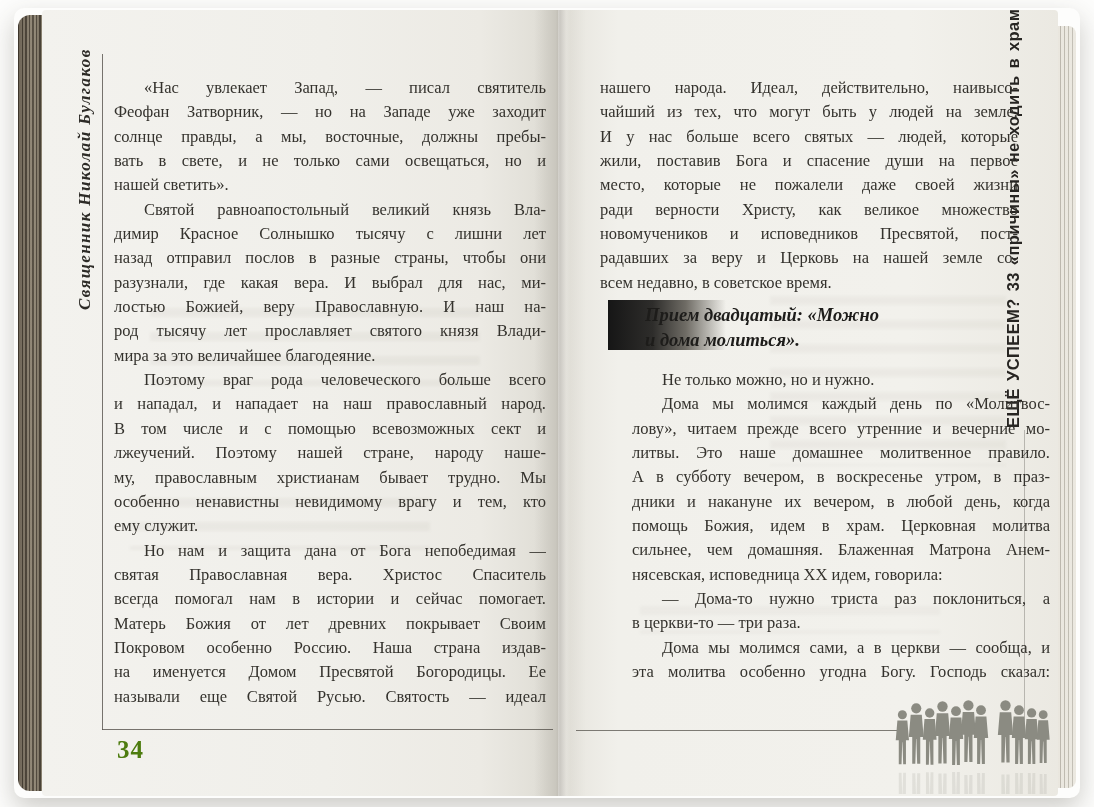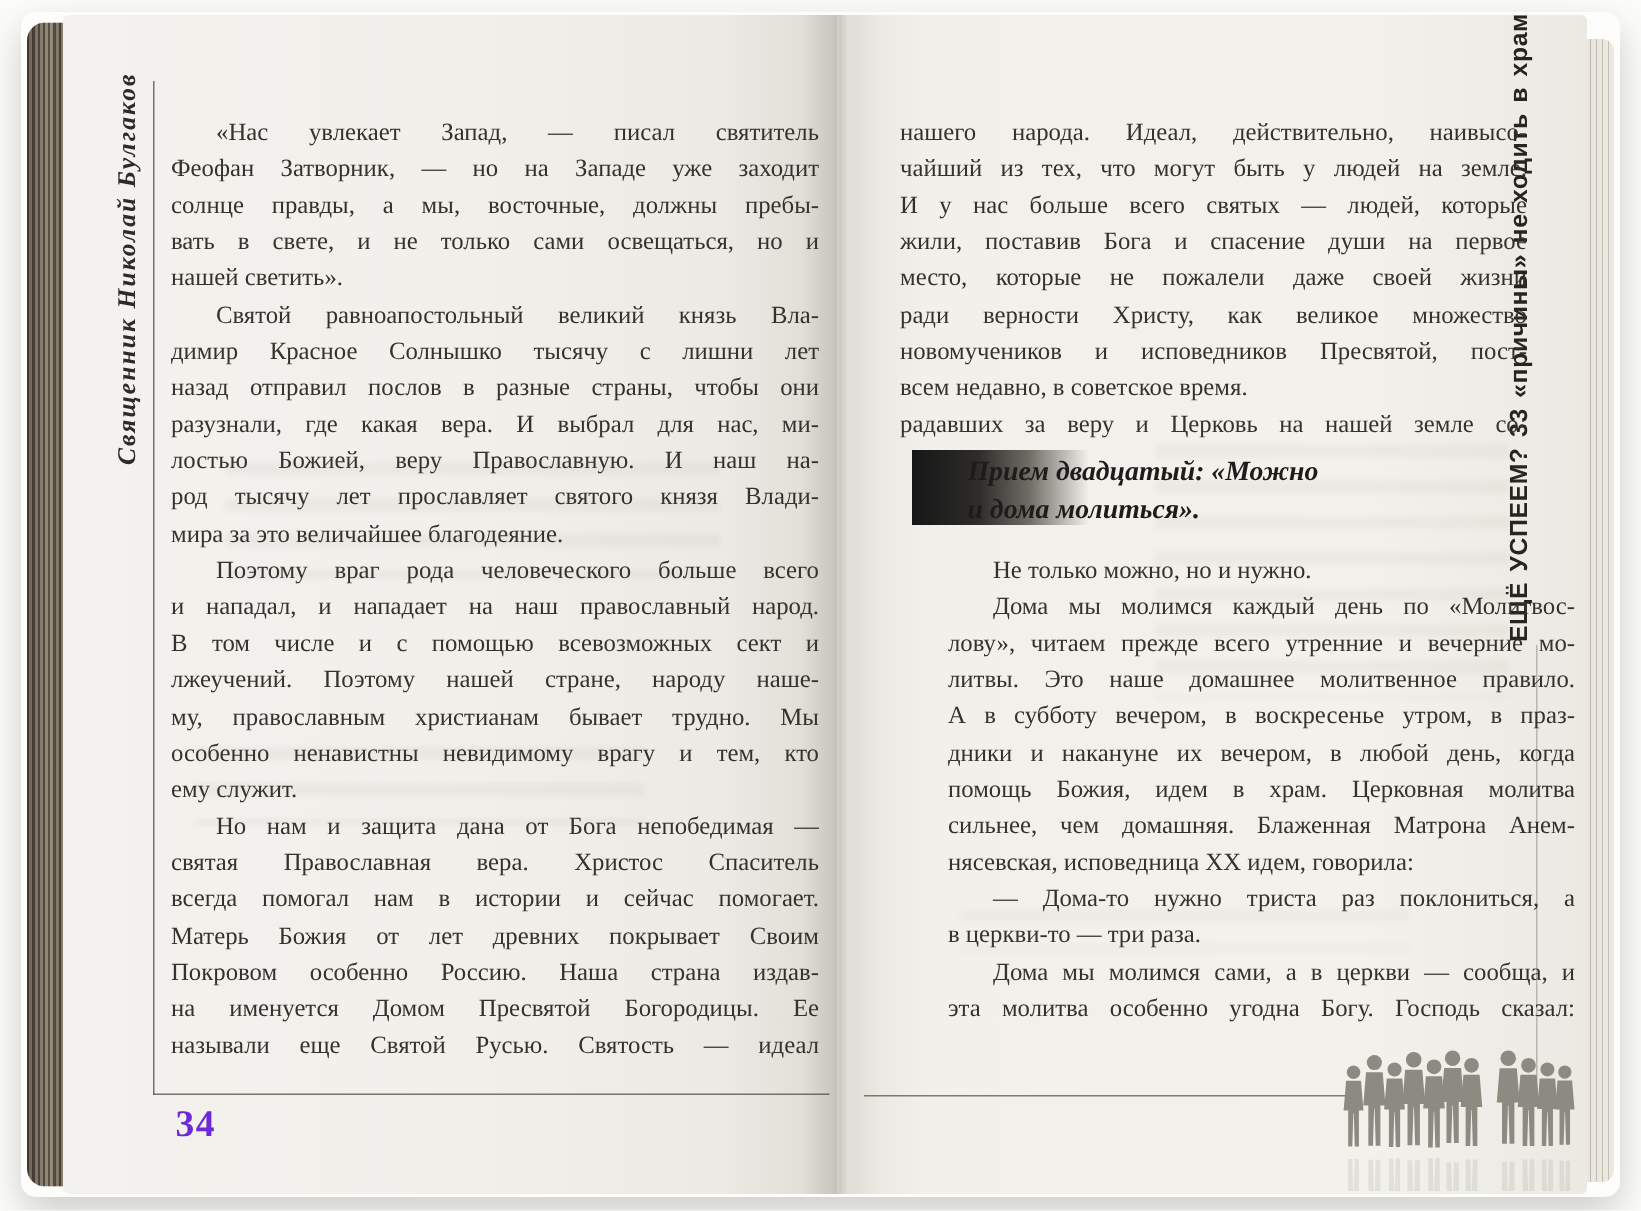--- a/index.html
+++ b/index.html
@@ -53,21 +53,21 @@
   .para .line:first-child{text-indent:30px;}
   .para.noindent .line:first-child{text-indent:0;}
   
   .heading-wrap{position:absolute;left:608px;top:298px;width:454px;height:58px;z-index:2;}
   .heading-accent{position:absolute;left:0;top:2px;width:118px;height:50px;
                   background:linear-gradient(90deg,#161616 0%,#2e2d2b 38%,#6f6c65 66%,rgba(240,239,234,0) 100%);}
   .section-heading{position:absolute;left:37px;top:5px;width:370px;color:#1d1c1a;
                    font:italic bold 18.5px/24.5px "Liberation Serif","DejaVu Serif",serif;}
   .section-heading .line{text-align:left;text-align-last:left;text-indent:0;height:24.5px;overflow:hidden;}
   
-  .page-number{position:absolute;left:117px;top:736px;z-index:2;color:#6d28d9;
+  .page-number{position:absolute;left:117px;top:736px;z-index:2;color:#4d7c0f;
                font:bold 25px/28px "Liberation Serif","DejaVu Serif",serif;letter-spacing:1px;}
   
   .silhouettes{position:absolute;left:893px;top:684px;z-index:2;}
   
   .bleed{position:absolute;z-index:1;opacity:.35;filter:blur(1.6px);pointer-events:none;
          background:repeating-linear-gradient(180deg, rgba(118,112,100,.18) 0 9px, rgba(0,0,0,0) 9px 24px);}
   .bleed-l1{left:150px;top:308px;width:330px;height:78px;}
   .bleed-l2{left:130px;top:498px;width:300px;height:52px;}
   .bleed-r1{left:770px;top:296px;width:236px;height:170px;opacity:.3;}
   .bleed-r2{left:640px;top:606px;width:300px;height:28px;opacity:.25;}
@@ -141,22 +141,22 @@
 
   <div class="textblock tb-right-top">
     <div class="para noindent">
         <div class="line">нашего народа. Идеал, действительно, наивысо-</div>
         <div class="line">чайший из тех, что могут быть у людей на земле.</div>
         <div class="line">И у нас больше всего святых — людей, которые</div>
         <div class="line">жили, поставив Бога и спасение души на первое</div>
         <div class="line">место, которые не пожалели даже своей жизни</div>
         <div class="line">ради верности Христу, как великое множество</div>
         <div class="line">новомучеников и исповедников Пресвятой, пост-</div>
+        <div class="line">радавших за веру и Церковь на нашей земле со-</div>
         <div class="line last">всем недавно, в советское время.</div>
-        <div class="line">радавших за веру и Церковь на нашей земле со-</div>
       </div>
   </div>
 
   <div class="heading-wrap">
     <div class="heading-accent"></div>
     <div class="section-heading">
         <div class="line">Прием двадцатый: «Можно</div>
         <div class="line last">и дома молиться».</div>
       </div>
   </div>

